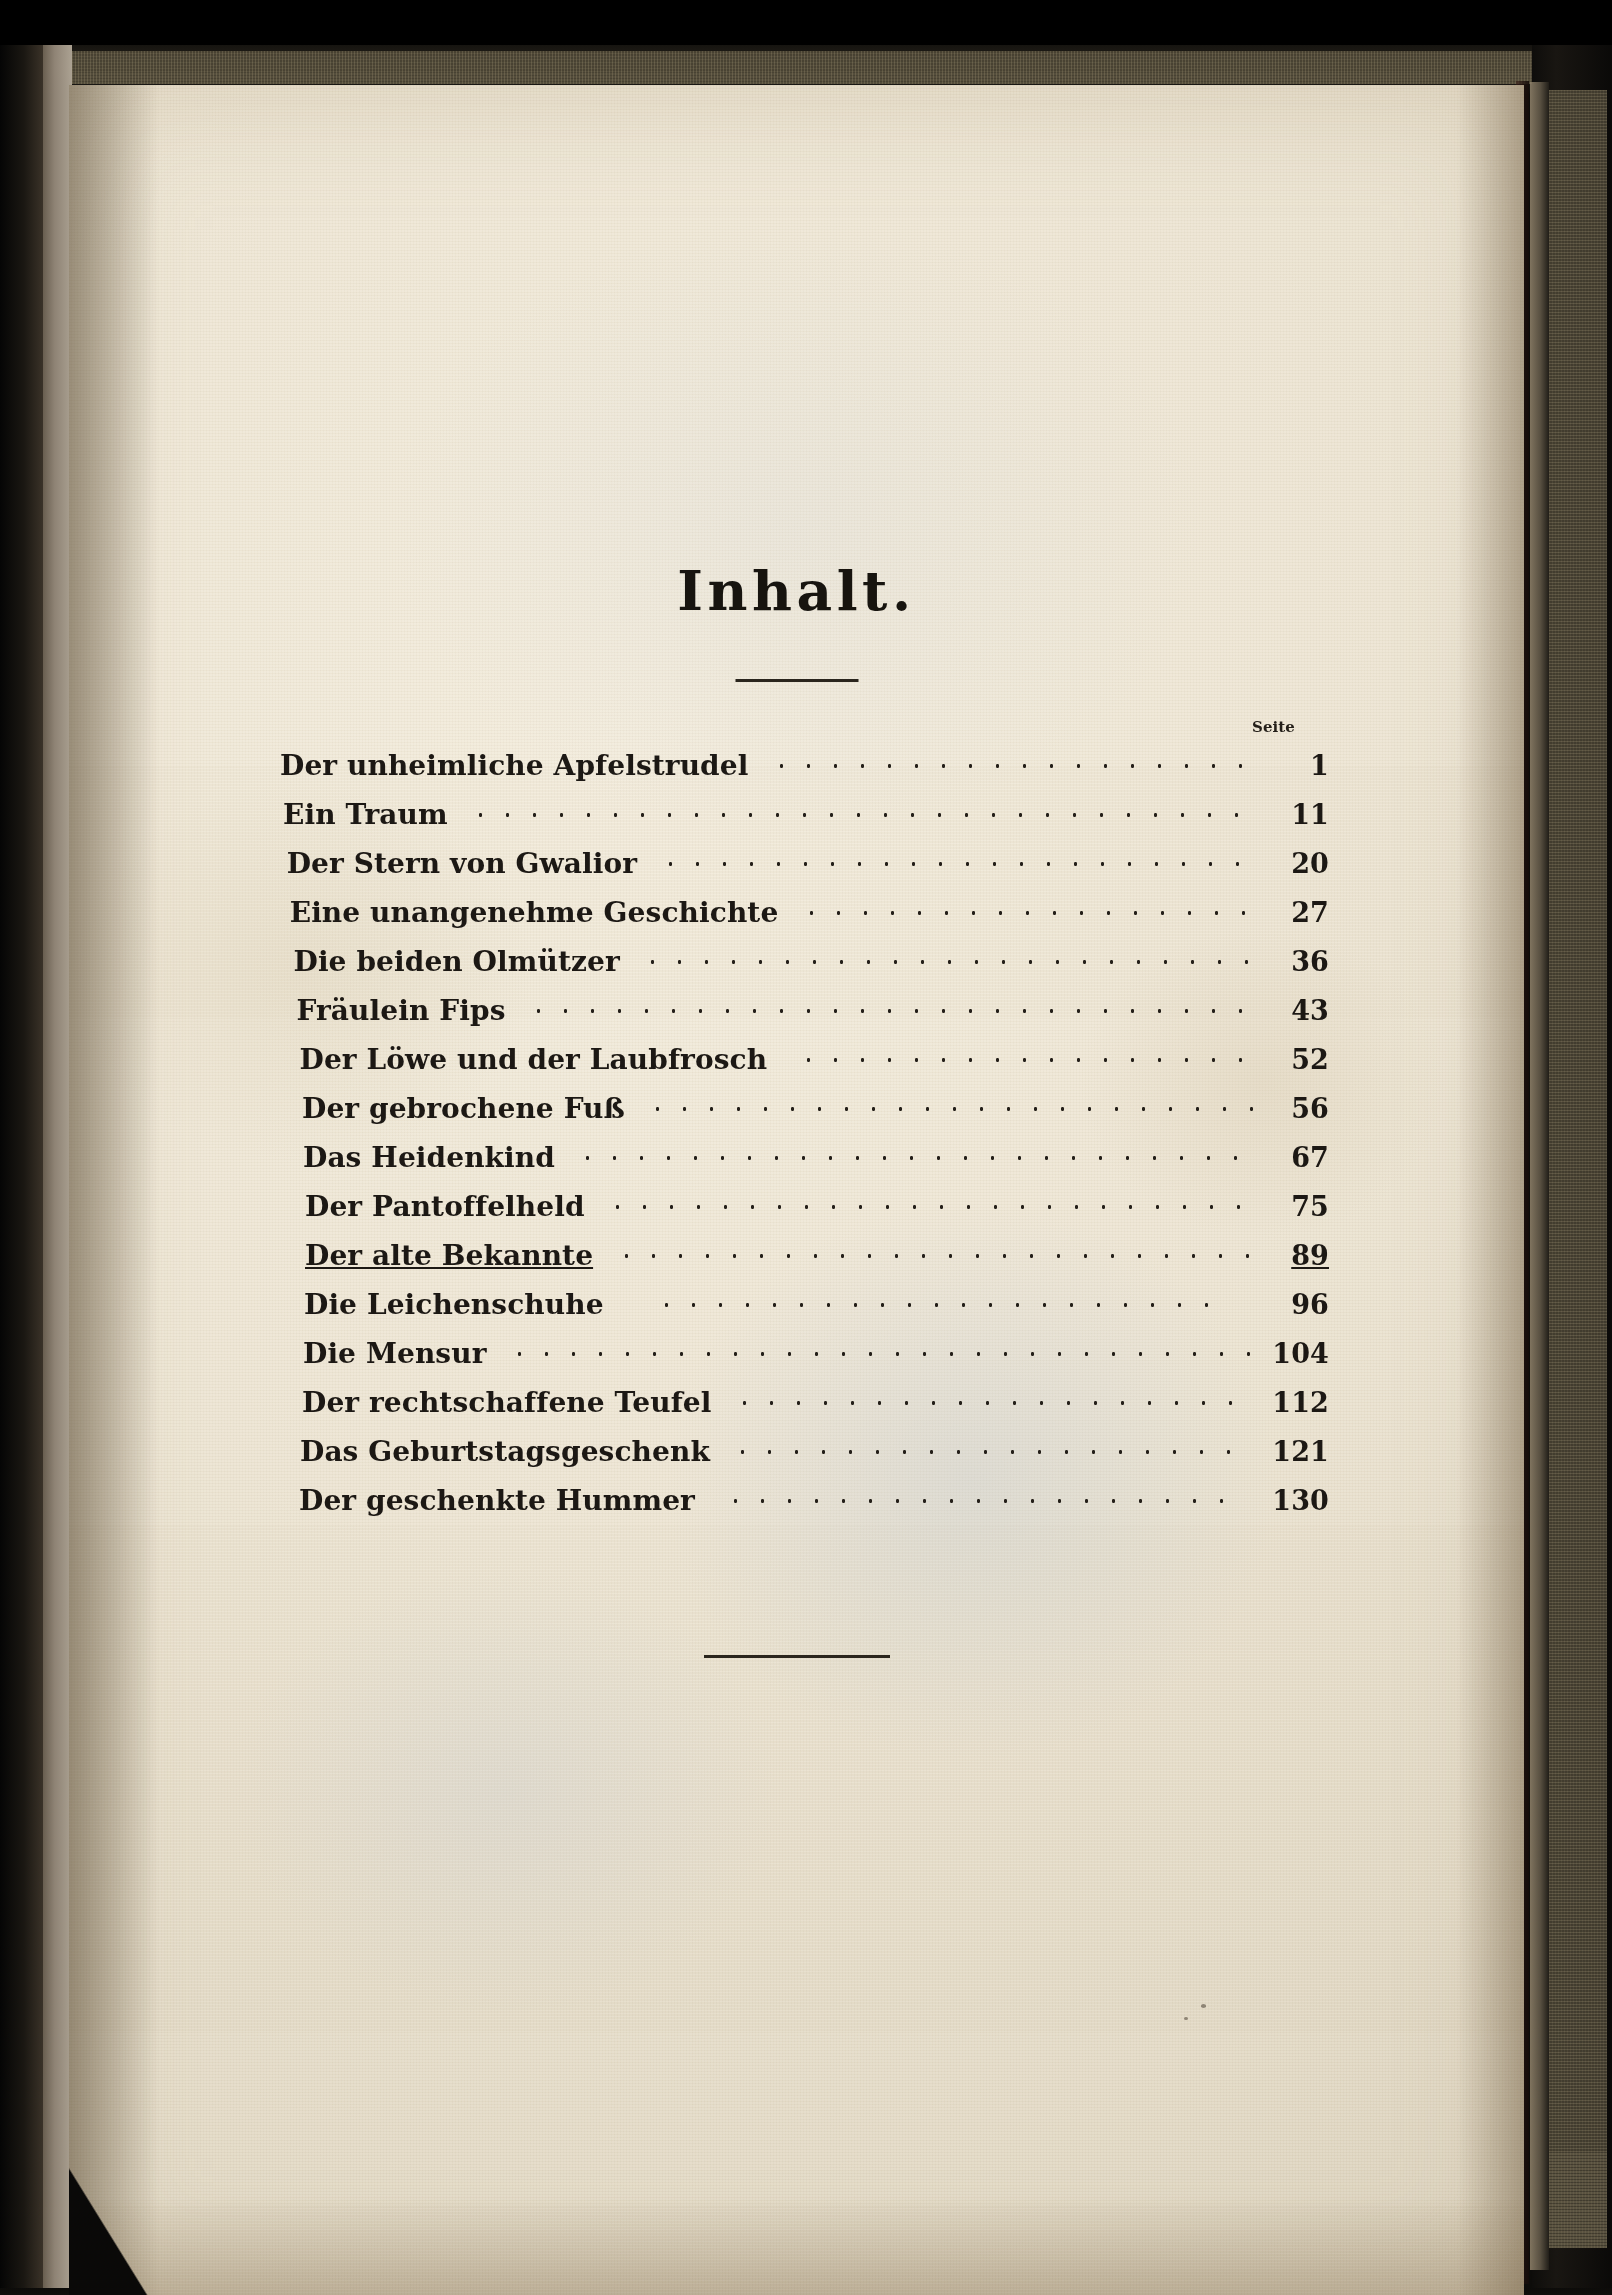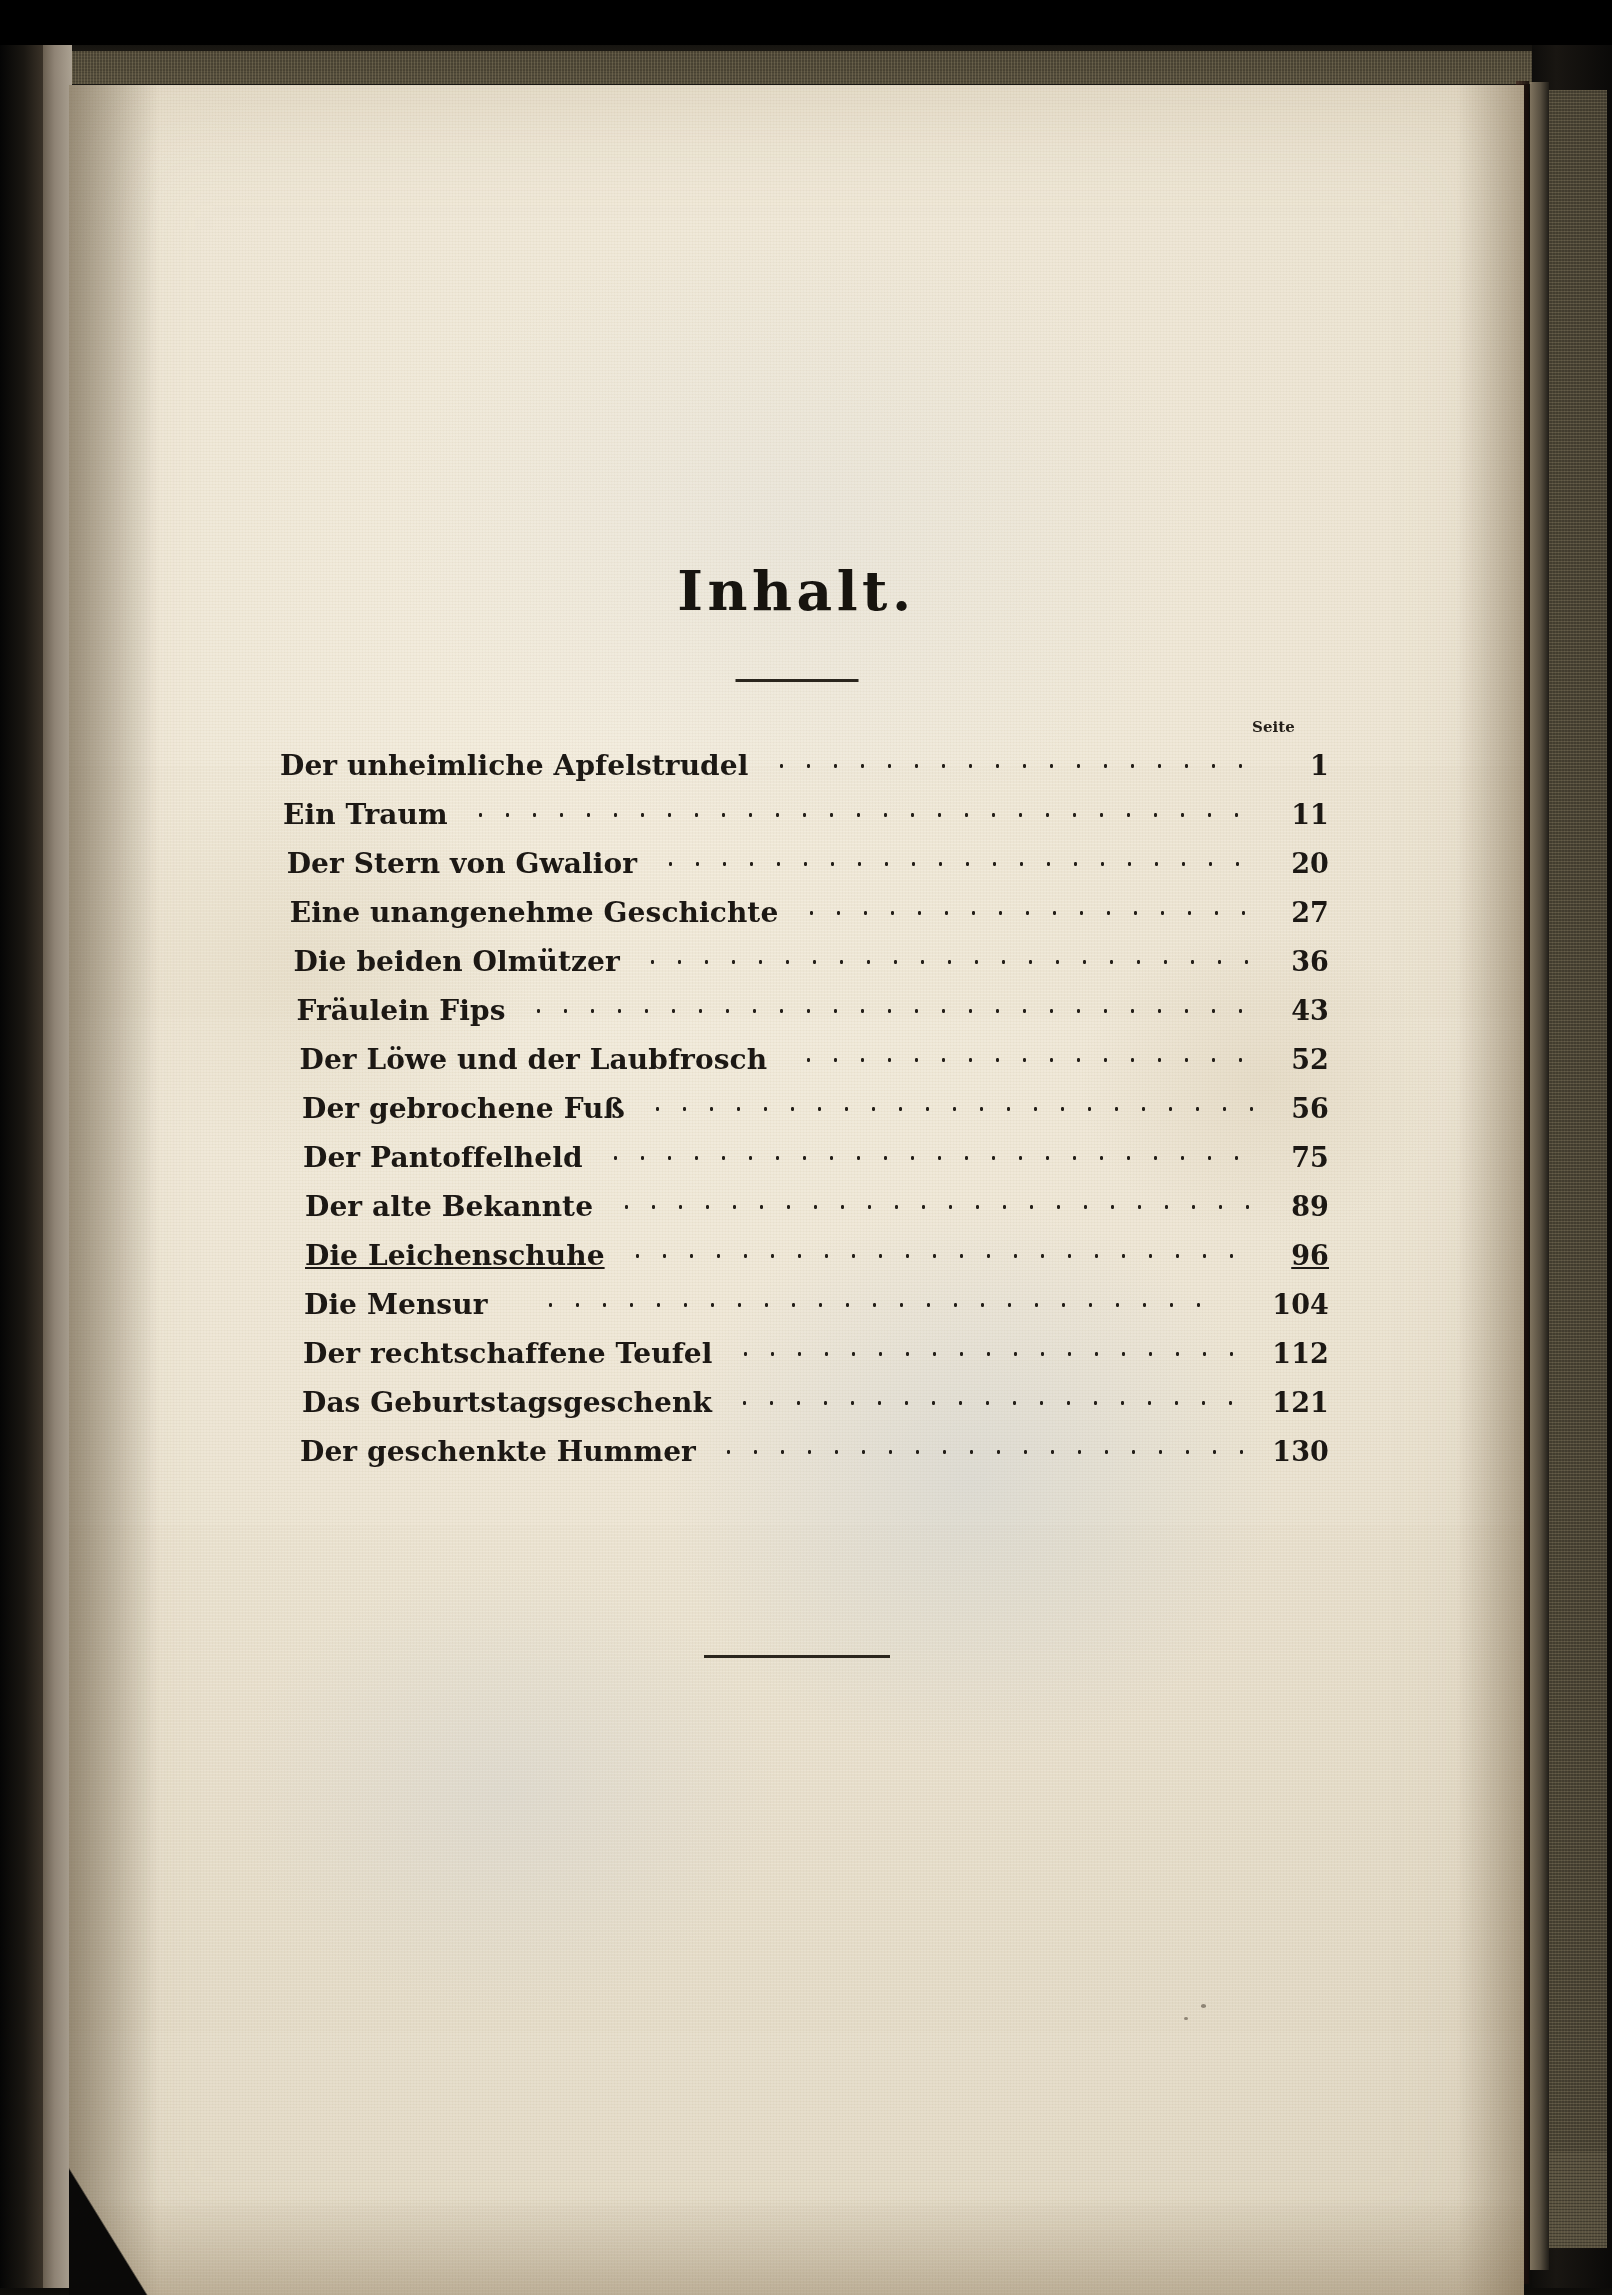--- a/index.html
+++ b/index.html
@@ -391,20 +391,25 @@
           <span class="toc-dots"></span>
           <span class="toc-page fraktur">52</span>
         </div>
 
         <div class="toc-row">
           <span class="toc-title fraktur">Der gebrochene Fuß</span>
           <span class="toc-dots"></span>
           <span class="toc-page fraktur">56</span>
         </div>
 
+        <div class="toc-row">
+          <span class="toc-title fraktur">Das Heidenkind</span>
+          <span class="toc-dots"></span>
+          <span class="toc-page fraktur">67</span>
+        </div>
 
         <div class="toc-row">
           <span class="toc-title fraktur">Der Pantoffelheld</span>
           <span class="toc-dots"></span>
           <span class="toc-page fraktur">75</span>
         </div>
 
         <div class="toc-row">
           <span class="toc-title fraktur">Der alte Bekannte</span>
           <span class="toc-dots"></span>

